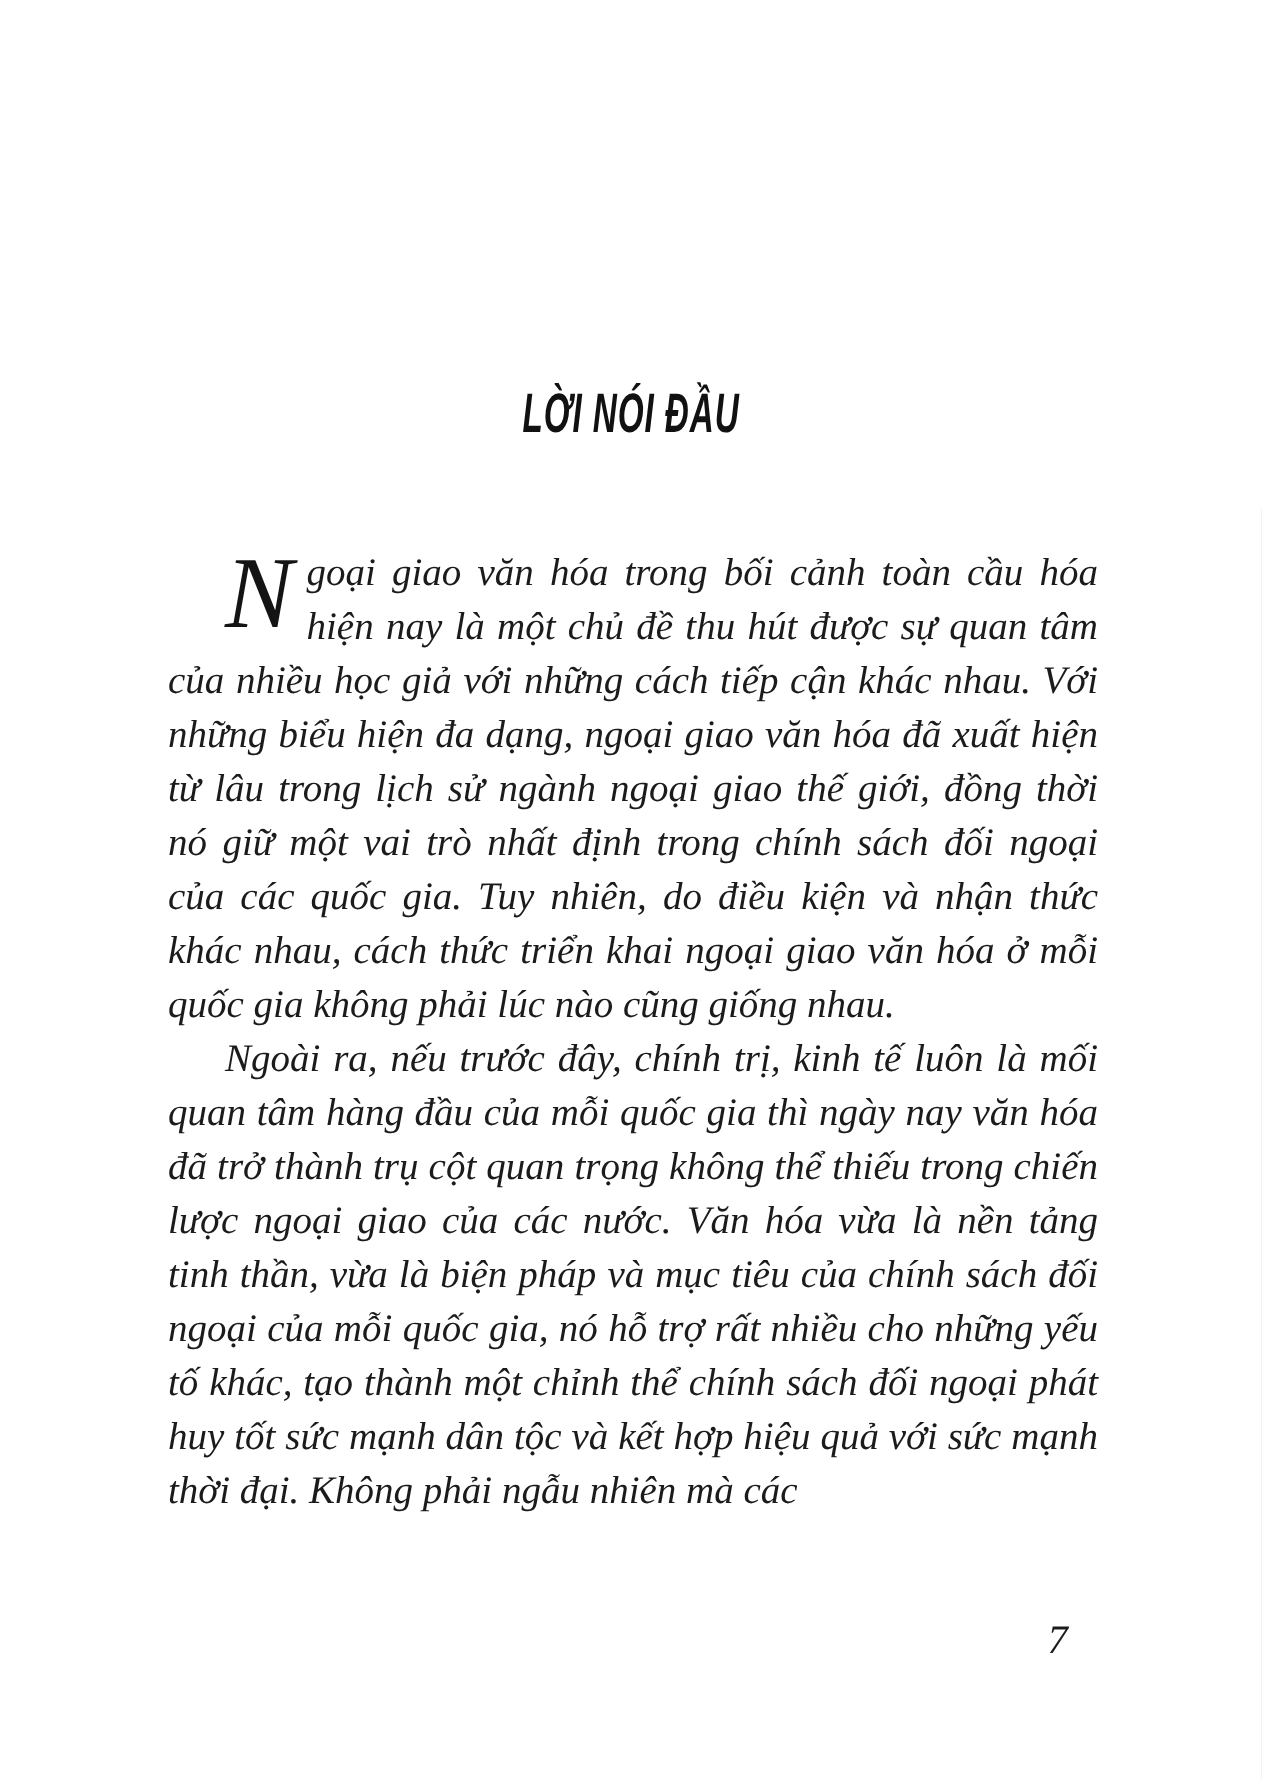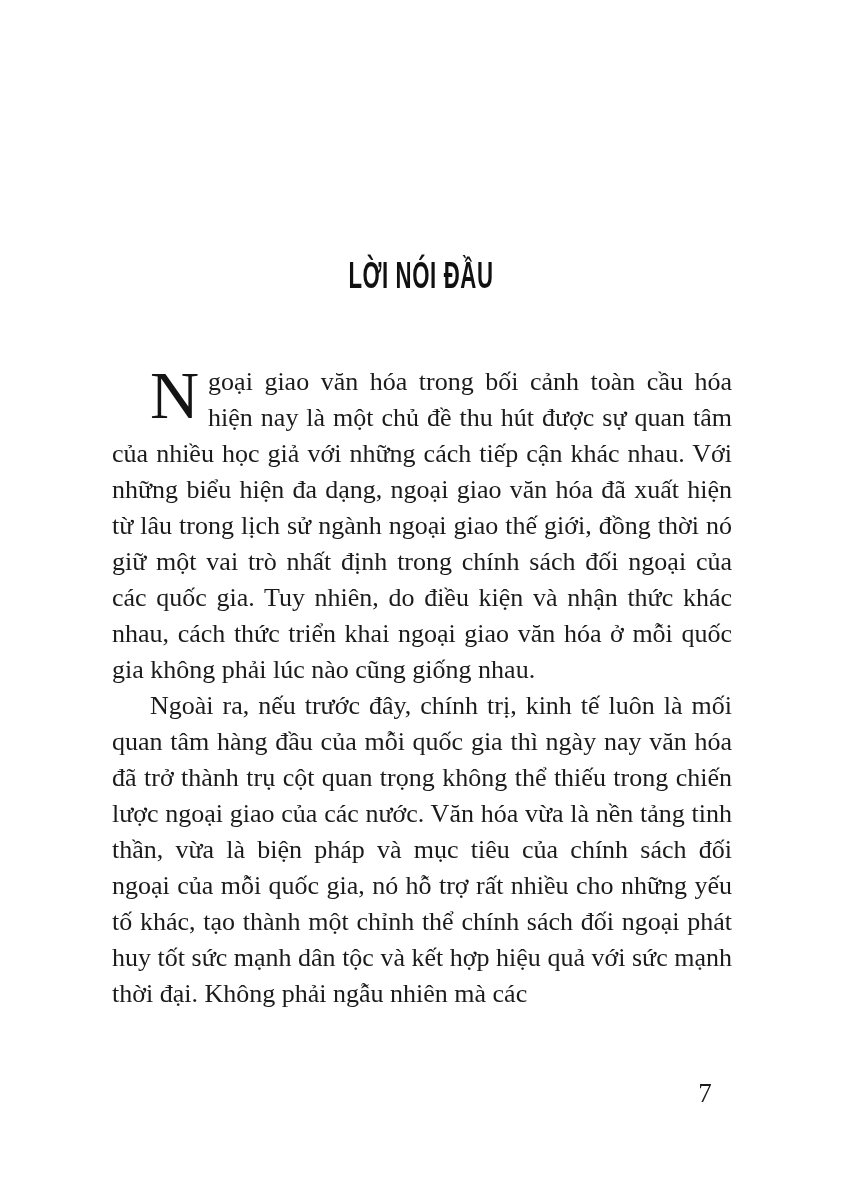--- a/index.html
+++ b/index.html
@@ -12,20 +12,21 @@
     background: #e9e9e9;
     font-family: "Liberation Serif", serif;
   }
   .page {
     position: relative;
     width: 841px;
     height: 1190px;
     background: var(--bg-color);
     overflow: hidden;
     color: var(--text-color);
+    font-style: italic;
   }
   .title {
     position: absolute;
     top: 256px;
     left: 0;
     width: 841px;
     text-align: center;
     font-weight: 700;
     font-size: 37px;
     line-height: 40px;

